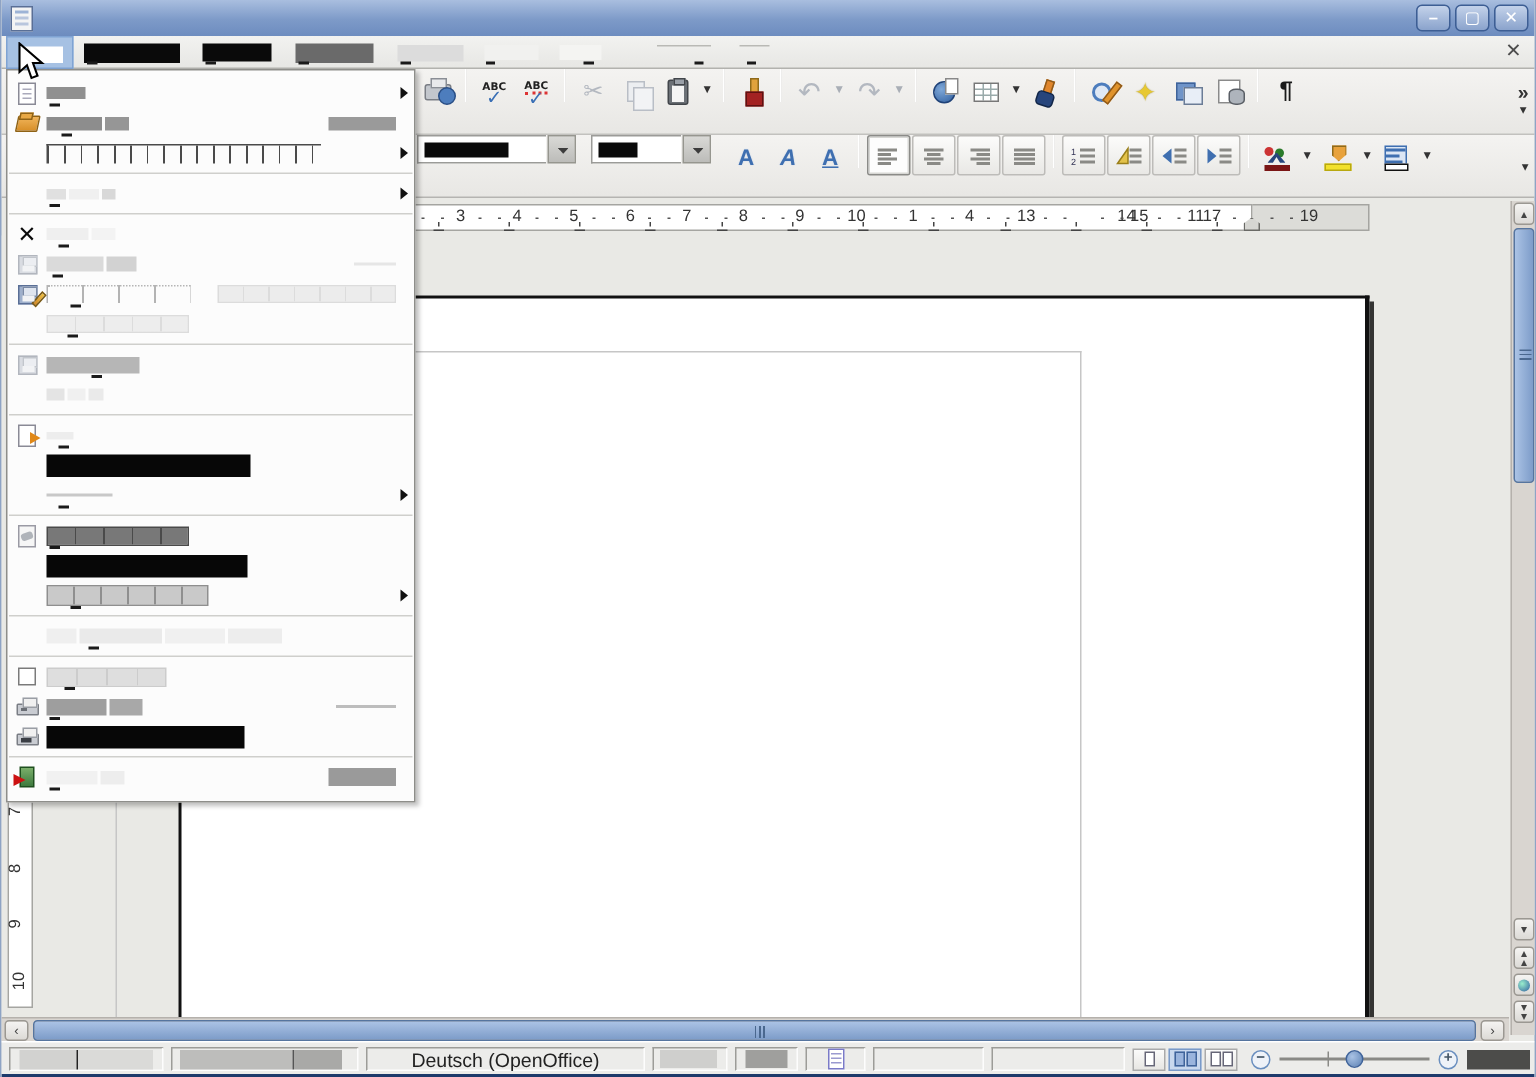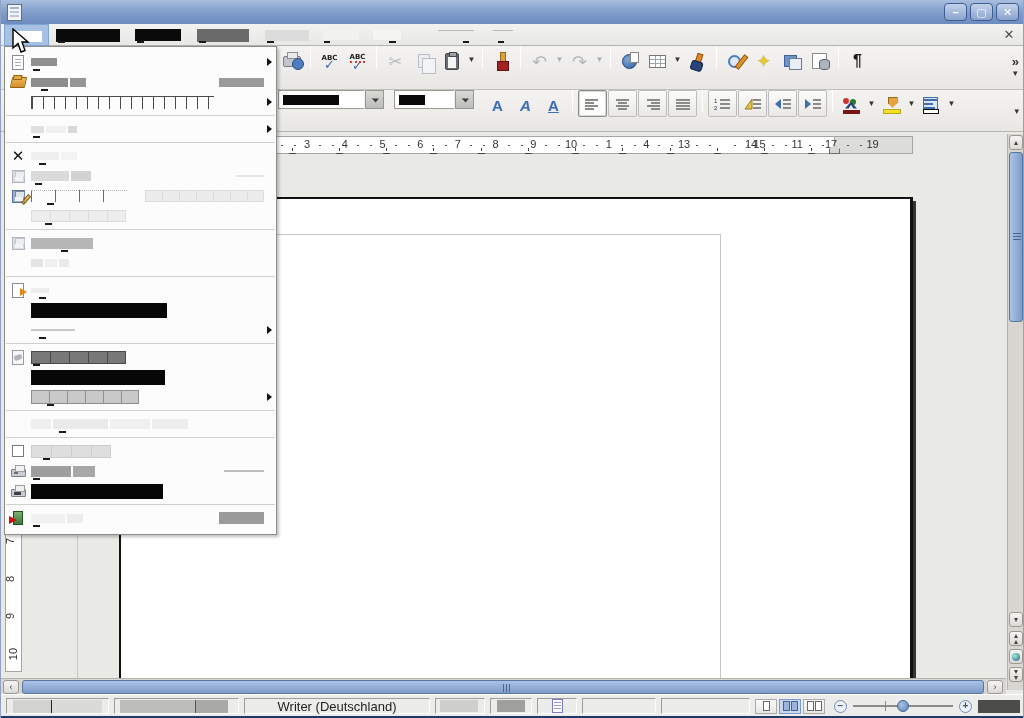--- a/index.html
+++ b/index.html
@@ -483,21 +483,21 @@
         <span class="hr-dot" style="left:708.1px"></span>
         <span class="hr-num" style="left:750px">14</span>
         <span class="hr-dot" style="left:732.8000000000001px"></span>
         <span class="hr-dot" style="left:745.8000000000001px"></span>
         <span class="hr-num" style="left:758.5px">15</span>
         <span class="hr-dot" style="left:770.5px"></span>
         <span class="hr-dot" style="left:783.5px"></span>
         <span class="hr-num" style="left:796.2px">11</span>
         <span class="hr-dot" style="left:808.2px"></span>
         <span class="hr-dot" style="left:821.2px"></span>
-        <span class="hr-num" style="left:830px">17</span>
+        <span class="hr-num" style="left:807px">17</span>
         <span class="hr-dot" style="left:845.9000000000001px"></span>
         <span class="hr-dot" style="left:858.9000000000001px"></span>
         <span class="hr-num" style="left:871.6px">19</span>
         <span class="hr-tab" style="left:240.25px"></span>
         <span class="hr-tab" style="left:287.5px"></span>
         <span class="hr-tab" style="left:334.75px"></span>
         <span class="hr-tab" style="left:382px"></span>
         <span class="hr-tab" style="left:429.25px"></span>
         <span class="hr-tab" style="left:476.5px"></span>
         <span class="hr-tab" style="left:523.75px"></span>
@@ -800,21 +800,21 @@
   <div class="seg" style="left: 5px; width: 103px;">
         <span class="sblock" style="position: absolute; left: 6px; top: 1px; width: 38px; height: 13px; background: rgb(210, 210, 208);"></span>
         <span class="sblock" style="position: absolute; left: 44px; top: 1px; width: 1px; height: 13px; background: rgb(34, 34, 34);"></span>
         <span class="sblock" style="position: absolute; left: 45px; top: 1px; width: 50px; height: 13px; background: rgb(218, 218, 216);"></span>
       </div>
       <div class="seg" style="left: 113px; width: 125px;">
         <span class="sblock" style="position: absolute; left: 5px; top: 1px; width: 75px; height: 13px; background: rgb(189, 189, 187);"></span>
         <span class="sblock" style="position: absolute; left: 80px; top: 1px; width: 1px; height: 13px; background: rgb(85, 85, 85);"></span>
         <span class="sblock" style="position: absolute; left: 81px; top: 1px; width: 32px; height: 13px; background: rgb(169, 169, 167);"></span>
       </div>
-      <div class="seg" style="left: 243px; width: 186px;">Writer (Deutschland)</div>
+      <div class="seg" style="left: 243px; width: 186px;">Deutsch (OpenOffice)</div>
       <div class="seg" style="left: 434px; width: 50px;">
         <span class="sblock" style="position: absolute; left: 4px; top: 1px; width: 38px; height: 12px; background: rgb(207, 207, 205);"></span>
       </div>
       <div class="seg" style="left: 489px; width: 42px;">
         <span class="sblock" style="position: absolute; left: 6px; top: 1px; width: 28px; height: 12px; background: rgb(159, 159, 157);"></span>
       </div>
       <div class="seg" style="left: 536px; width: 40px;">
         <span style="width: 11px; height: 14px; border: 1px solid rgb(122, 122, 200); background: linear-gradient(rgb(255, 255, 255) 0px, rgb(255, 255, 255) 0px), rgb(255, 255, 255); position: relative; display: inline-block;">
           <i style="position:absolute;left:1px;top:2px;width:7px;height:1px;background:#9a9ad0;box-shadow:0 3px 0 #9a9ad0,0 6px 0 #9a9ad0"></i>
         </span>

